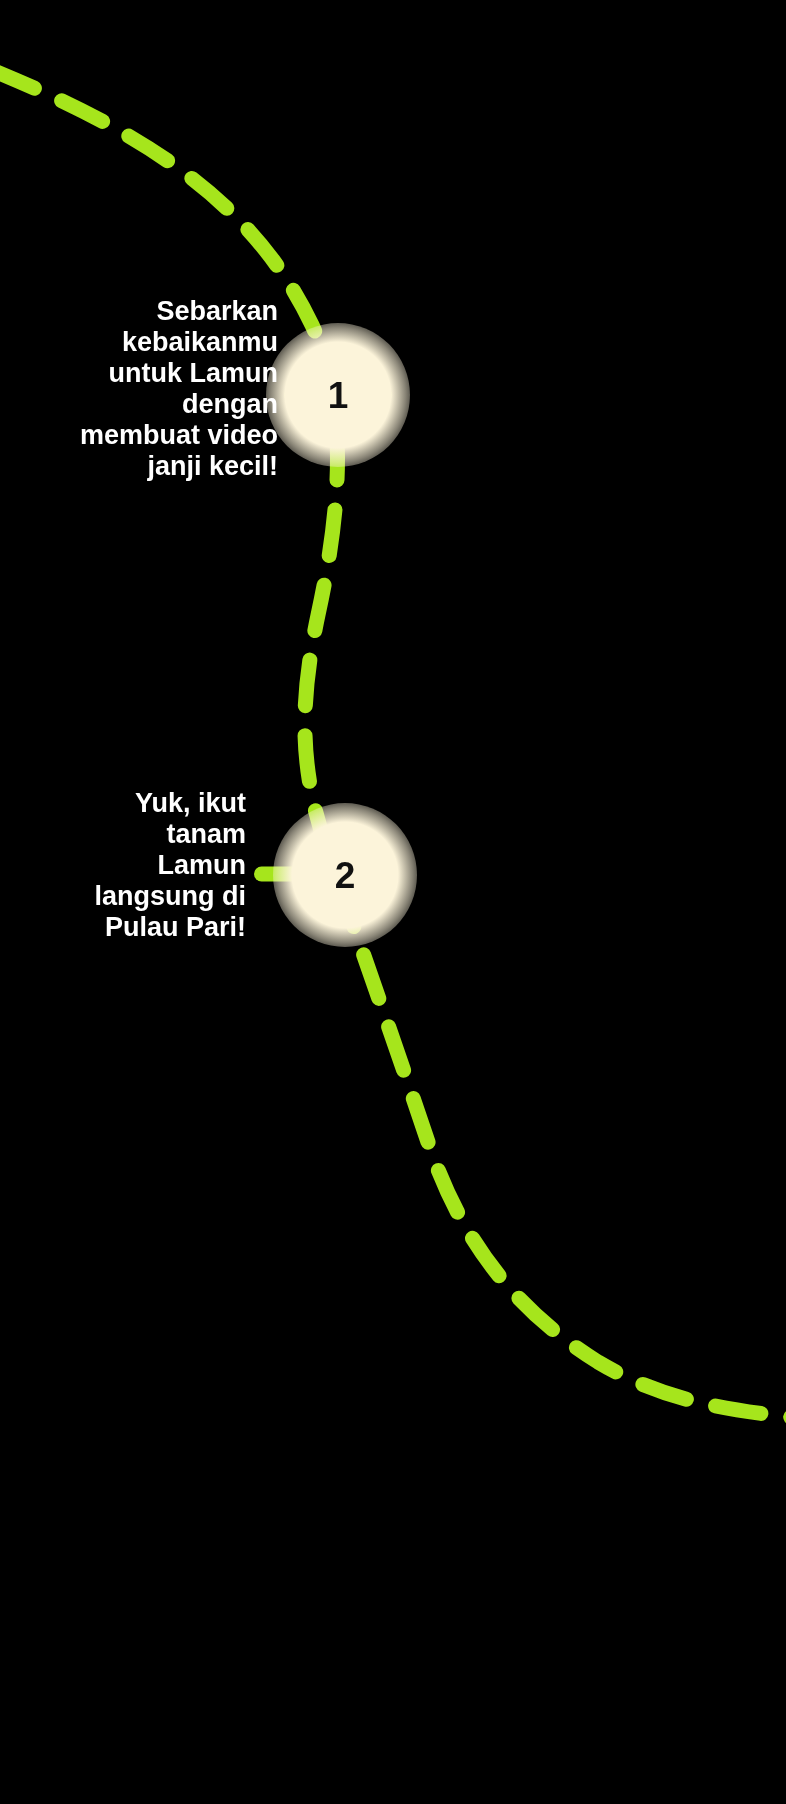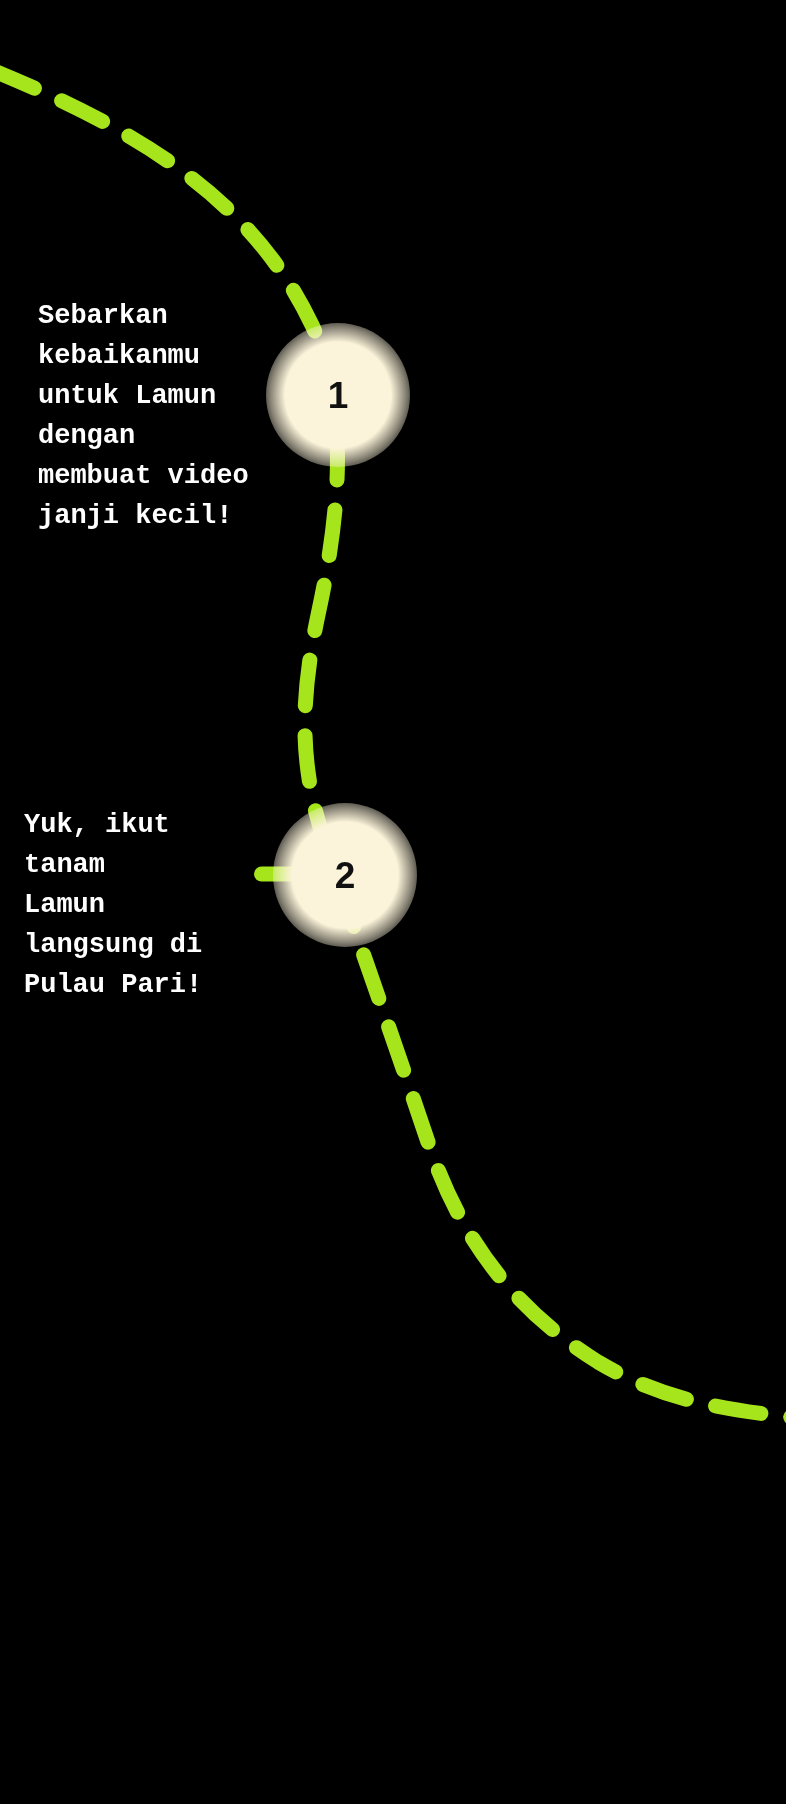--- a/index.html
+++ b/index.html
@@ -50,27 +50,26 @@
     height:15px;
     border-radius:8px;
     background:var(--accent);
     transform:translateY(-50%);
   }
   .step-label{
     position:absolute;
     color:var(--text);
     font-weight:bold;
     font-size:27px;
-    line-height:40px;
-    text-align:left;
+    line-height:31px;
+    text-align:right;
     white-space:pre-line;
-    font-family:Liberation Mono, monospace;
   }
   #label-1{left:38px;top:296px;width:240px;}
-  #label-2{left:24px;top:805px;width:222px;}
+  #label-2{left:24px;top:788px;width:222px;}
   #marker-1{left:338px;top:395px;}
   #marker-2{left:345px;top:875px;}
   #dash-1-left{left:284px;top:395px;width:34px;}
   #dash-1-right{left:358px;top:395px;width:34px;}
   #dash-2-left{left:254px;top:874px;width:58px;}
   #dash-2-right{left:352px;top:874px;width:32px;}
 </style>
 </head>
 <body>
 

